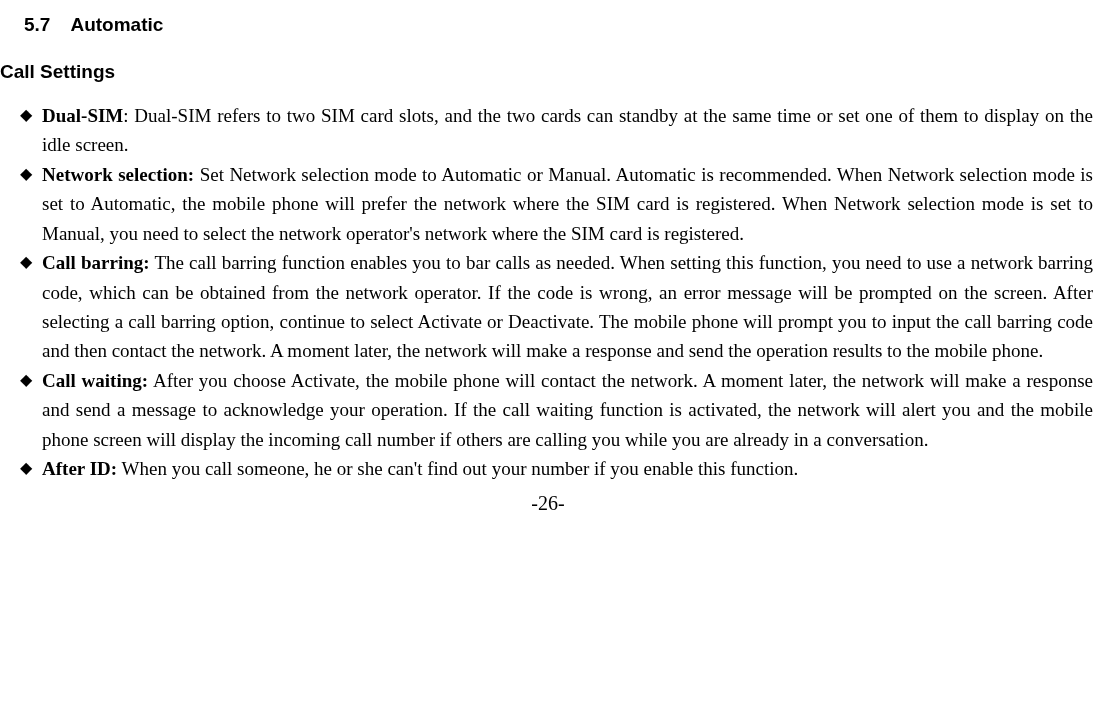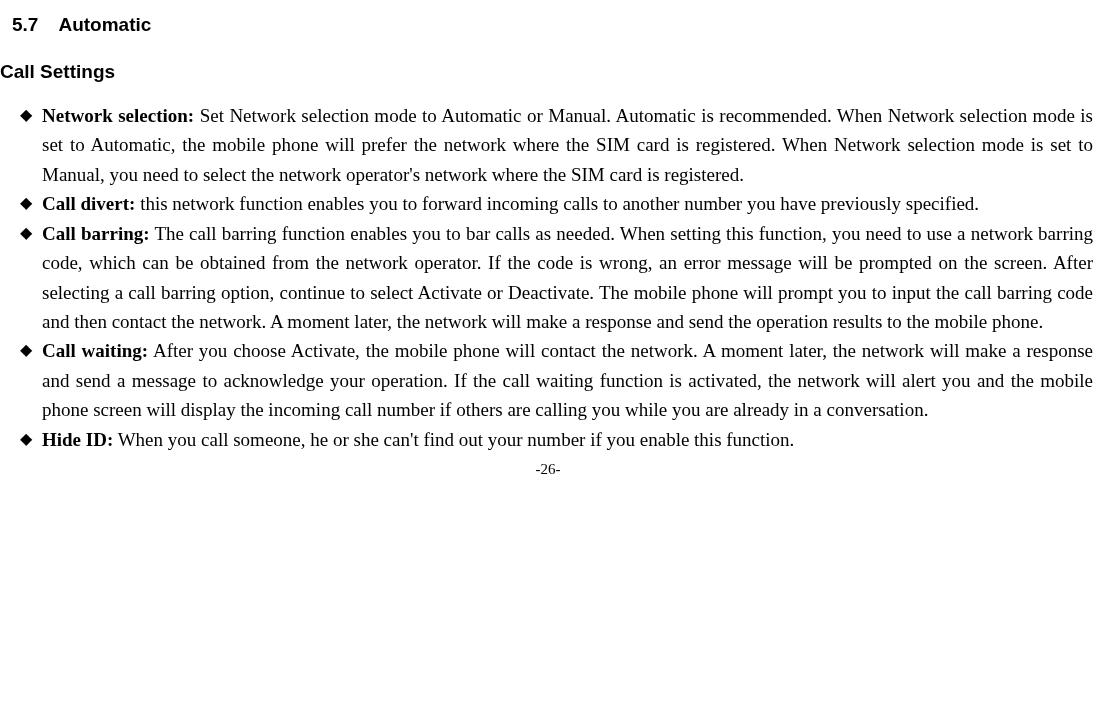--- a/index.html
+++ b/index.html
@@ -17,21 +17,21 @@
       height: 725px;
       padding: 10px 0 0 0;
       text-align: justify;
     }
     .section-heading {
       font-family: Arial, Helvetica, sans-serif;
       font-weight: bold;
       font-size: 19px;
       display: flex;
       gap: 20px;
-      padding-left: 12px;
+      padding-left: 24px;
       margin-bottom: 18px;
     }
     .section-number {
       display: inline-block;
     }
     .sub-heading {
       font-family: Arial, Helvetica, sans-serif;
       font-weight: bold;
       font-size: 19px;
       margin-bottom: 14px;
@@ -50,45 +50,45 @@
       position: absolute;
       left: 0;
       top: 2px;
       font-size: 16px;
     }
     .item-title {
       font-weight: bold;
     }
     .page-number {
       text-align: center;
-      font-size: 15px;
+      font-size: 20px;
       margin-top: 4px;
     }
   </style>
 </head>
 <body>
 
 <div class="section-heading">
   <span class="section-number">5.7</span>
   <span>Automatic</span>
 </div>
 
 <div class="sub-heading">Call Settings</div>
 
 <ul class="bullet-list">
   <li>
-    <span class="item-title">Network selection:</span><span> </span><span>Set Network selection mode to Automatic or Manual. Automatic is recommended. When Network selection mode is set to Automatic, the mobile phone will prefer the network where the SIM card is registered. When Network selection mode is set to Manual, you need to select the network operator's network where the SIM card is registered.</span>
+    <span class="item-title">Dual-SIM</span><span>: </span><span>Dual-SIM refers to two SIM card slots, and the two cards can standby at the same time or set one of them to display on the idle screen.</span>
   </li>
   <li>
-    <span class="item-title">Call divert:</span><span> </span><span>this network function enables you to forward incoming calls to another number you have previously specified.</span>
+    <span class="item-title">Network selection:</span><span> </span><span>Set Network selection mode to Automatic or Manual. Automatic is recommended. When Network selection mode is set to Automatic, the mobile phone will prefer the network where the SIM card is registered. When Network selection mode is set to Manual, you need to select the network operator's network where the SIM card is registered.</span>
   </li>
   <li>
     <span class="item-title">Call barring:</span><span> </span><span>The call barring function enables you to bar calls as needed. When setting this function, you need to use a network barring code, which can be obtained from the network operator. If the code is wrong, an error message will be prompted on the screen. After selecting a call barring option, continue to select Activate or Deactivate. The mobile phone will prompt you to input the call barring code and then contact the network. A moment later, the network will make a response and send the operation results to the mobile phone.</span>
   </li>
   <li>
     <span class="item-title">Call waiting:</span><span> </span><span>After you choose Activate, the mobile phone will contact the network. A moment later, the network will make a response and send a message to acknowledge your operation. If the call waiting function is activated, the network will alert you and the mobile phone screen will display the incoming call number if others are calling you while you are already in a conversation.</span>
   </li>
   <li>
-    <span class="item-title">Hide ID:</span><span> </span><span>When you call someone, he or she can't find out your number if you enable this function.</span>
+    <span class="item-title">After ID:</span><span> </span><span>When you call someone, he or she can't find out your number if you enable this function.</span>
   </li>
 </ul>
 
 <div class="page-number">-26-</div>
 
 </body></html>

